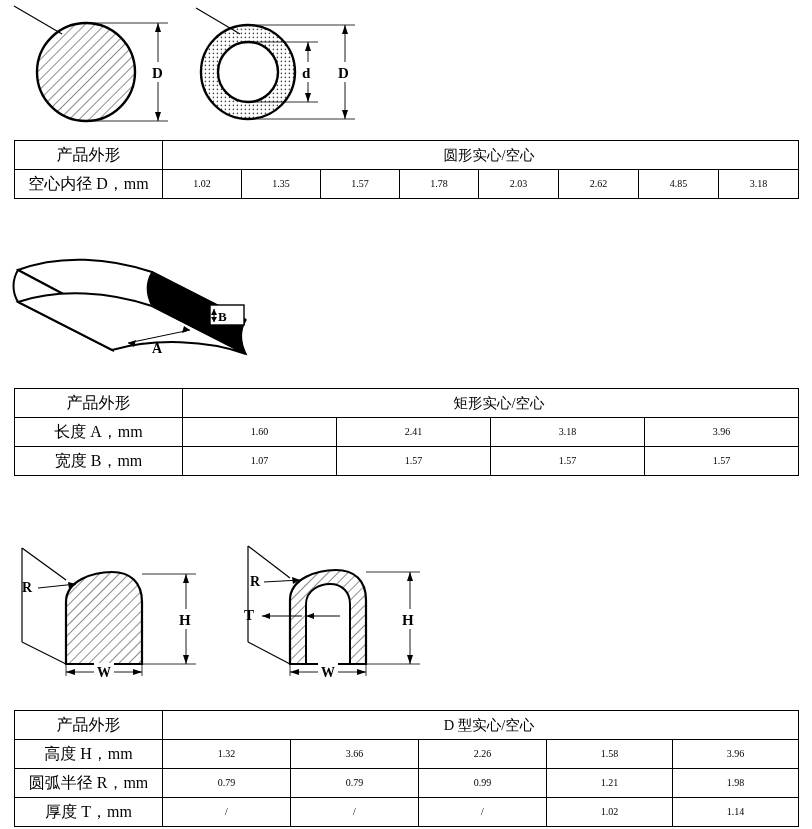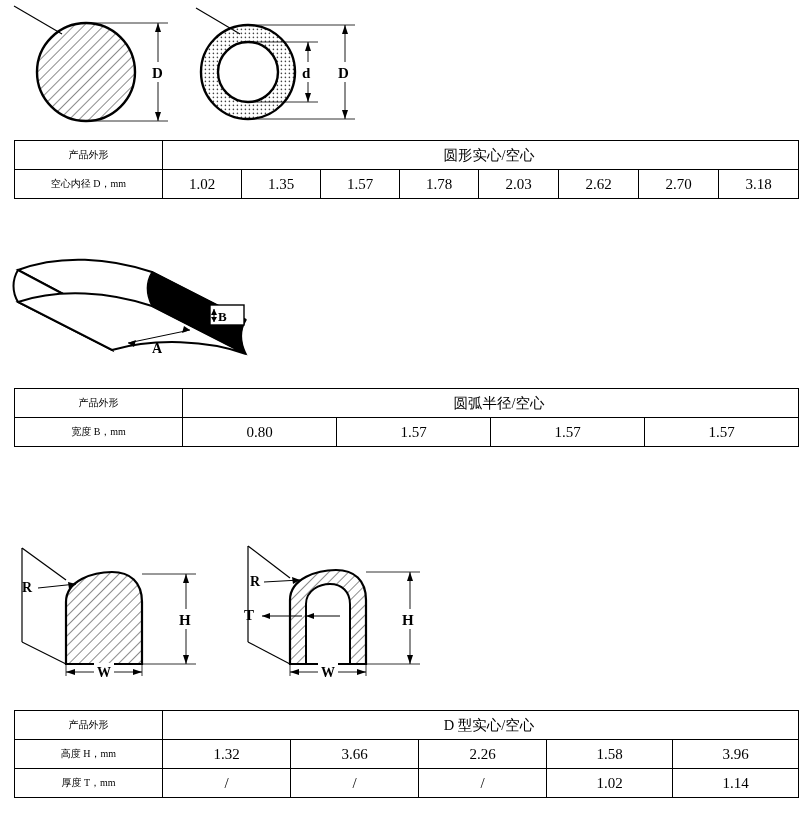--- a/index.html
+++ b/index.html
@@ -52,28 +52,28 @@
     border-collapse: collapse;
     table-layout: fixed;
     font-family: "Liberation Serif", serif;
     background: #fff;
   }
   table.spec td, table.spec th {
     border: 1px solid #000;
     text-align: center;
     vertical-align: middle;
     font-weight: normal;
-    font-size: 15px;
+    font-size: 10px;
     padding: 0;
     height: 28px;
     line-height: 28px;
     white-space: nowrap;
   }
   table.spec td.rowhead {
-    font-size: 10px;
+    font-size: 16px;
   }
   table.spec td.grouphead {
     font-size: 14.5px;
     padding-left: 17px;
   }
 
   #table1 {
     position: absolute;
     left: 14px;
     top: 140px;
@@ -166,21 +166,21 @@
         <td class="grouphead" colspan="8">圆形实心/空心</td>
       </tr>
       <tr>
         <td class="rowhead">空心内径 D，mm</td>
         <td>1.02</td>
         <td>1.35</td>
         <td>1.57</td>
         <td>1.78</td>
         <td>2.03</td>
         <td>2.62</td>
-        <td>2.70</td>
+        <td>4.85</td>
         <td>3.18</td>
       </tr>
     </tbody>
   </table>
 
   <div id="fig-rect" class="figure">
     <svg width="300" height="130" viewBox="0 0 300 130">
 
       <path d="M18,22 C60,6 110,10 152,24 L246,72 C208,58 154,56 112,72 Z" fill="#ffffff" stroke="#000" stroke-width="2"></path>
 
@@ -207,25 +207,32 @@
     <colgroup>
       <col style="width:168px">
       <col style="width:154px">
         <col style="width:154px">
         <col style="width:154px">
         <col style="width:154px">
     </colgroup>
     <tbody>
       <tr>
         <td class="rowhead">产品外形</td>
-        <td class="grouphead" colspan="4">圆弧半径/空心</td>
+        <td class="grouphead" colspan="4">矩形实心/空心</td>
+      </tr>
+      <tr>
+        <td class="rowhead">长度 A，mm</td>
+        <td>1.60</td>
+        <td>2.41</td>
+        <td>3.18</td>
+        <td>3.96</td>
       </tr>
       <tr>
         <td class="rowhead">宽度 B，mm</td>
-        <td>0.80</td>
+        <td>1.07</td>
         <td>1.57</td>
         <td>1.57</td>
         <td>1.57</td>
       </tr>
     </tbody>
   </table>
 
   <div id="fig-dshape" class="figure">
     <svg width="440" height="160" viewBox="0 0 440 160">
       <defs>
@@ -314,20 +321,28 @@
       </tr>
       <tr>
         <td class="rowhead">高度 H，mm</td>
         <td>1.32</td>
         <td>3.66</td>
         <td>2.26</td>
         <td>1.58</td>
         <td>3.96</td>
       </tr>
       <tr>
+        <td class="rowhead">圆弧半径 R，mm</td>
+        <td>0.79</td>
+        <td>0.79</td>
+        <td>0.99</td>
+        <td>1.21</td>
+        <td>1.98</td>
+      </tr>
+      <tr>
         <td class="rowhead">厚度 T，mm</td>
         <td>/</td>
         <td>/</td>
         <td>/</td>
         <td>1.02</td>
         <td>1.14</td>
       </tr>
     </tbody>
   </table>
 

